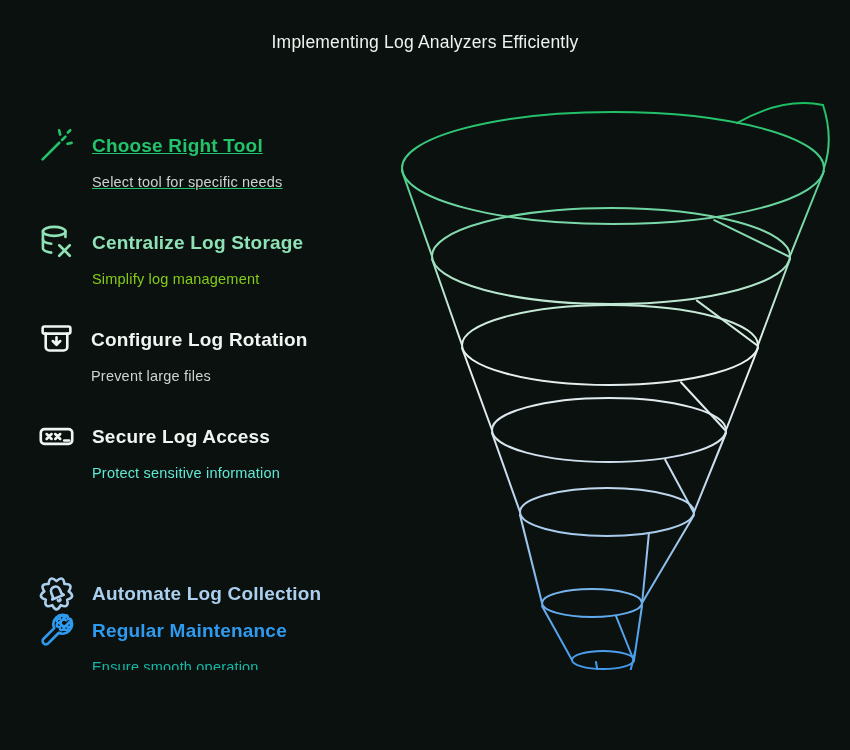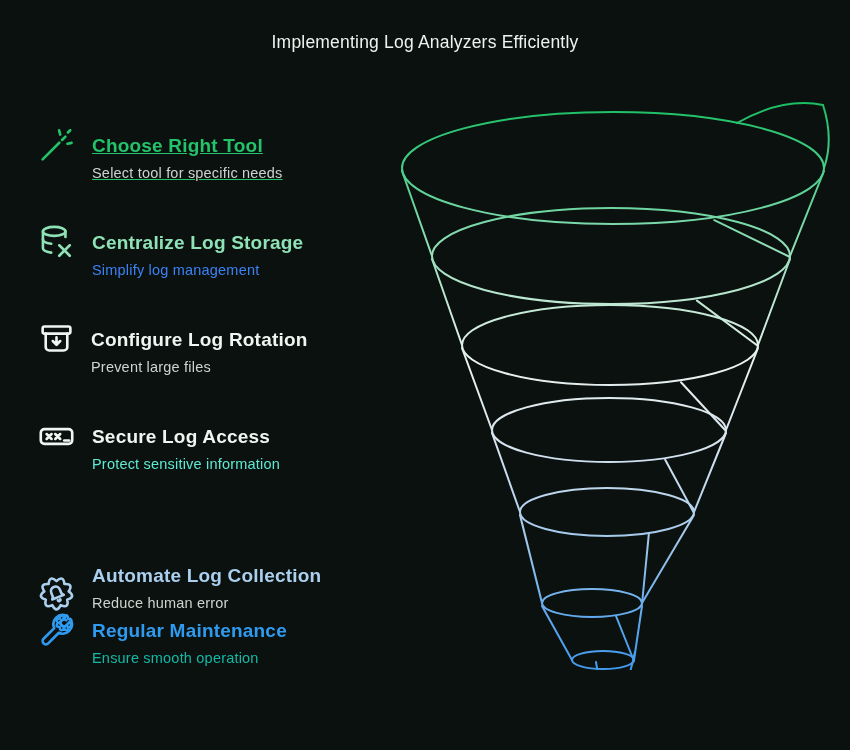--- a/index.html
+++ b/index.html
@@ -23,21 +23,21 @@
   .icon{
     width:37px;height:37px;flex:none;display:flex;
     align-items:center;justify-content:center;
   }
   .icon svg{width:100%;height:100%;display:block;}
   .texts{display:flex;flex-direction:column;}
   .step-title{
     font-size:19px;font-weight:700;line-height:37px;letter-spacing:.2px;
   }
   .step-sub{
-    font-size:14.5px;line-height:18px;letter-spacing:.2px;
+    font-size:14.5px;line-height:18px;margin-top:9px;letter-spacing:.2px;
   }
   #funnel{
     position:absolute;left:385px;top:95px;width:450px;height:620px;
   }
   #funnel path{fill:none;stroke:url(#fg);stroke-width:2;stroke-linecap:round;}
   .logo{
     position:absolute;left:646px;top:699px;height:36px;
     display:flex;align-items:flex-end;gap:8px;
   }
   .logo-icon{width:35px;height:31px;display:block;}
@@ -74,21 +74,21 @@
           <svg viewBox="0 0 24 24" fill="none" stroke="currentColor" stroke-width="1.7" stroke-linecap="round" stroke-linejoin="round">
             <ellipse cx="10.5" cy="4.8" rx="7.3" ry="2.9"></ellipse>
             <path d="M3.2 4.8 V10 c0 1.3 2.2 2.4 5.4 2.8"></path>
             <path d="M3.2 10 v5.8 c0 1.3 2.2 2.4 5.4 2.8"></path>
             <path d="M17.8 4.8 v3.6"></path>
             <path d="M13.8 13.8 L20.6 20.6 M20.6 13.8 L13.8 20.6"></path>
           </svg>
         </span>
     <div class="texts">
       <div class="step-title">Centralize Log Storage</div>
-      <div class="step-sub" style="color: #3b82f6;">Simplify log management</div>
+      <div class="step-sub" style="color: #84cc16;">Simplify log management</div>
     </div>
   </div>
 
   <div class="step" style="color: rgb(240, 245, 242); gap: 16px;">
     <span class="icon">
           <svg viewBox="0 0 24 24" fill="none" stroke="currentColor" stroke-width="1.7" stroke-linecap="round" stroke-linejoin="round">
             <rect x="3" y="3.6" width="18" height="4.6" rx="1.2"></rect>
             <path d="M5 8.2 v8.6 c0 1.3 1 2.3 2.3 2.3 h9.4 c1.3 0 2.3-1 2.3-2.3 V8.2"></path>
             <path d="M12 10.6 v4.6 M9.6 13 l2.4 2.4 2.4-2.4"></path>
           </svg>
@@ -119,21 +119,20 @@
           <svg viewBox="0 0 24 24" fill="none" stroke="currentColor" stroke-width="1.7" stroke-linecap="round" stroke-linejoin="round">
             <path d="M12.00 4.00Q16.45 -0.22 17.14 5.87Q23.26 5.50 19.88 10.61Q24.80 14.26 18.93 16.00Q20.36 21.96 14.74 19.52Q12.00 25.00 9.26 19.52Q3.64 21.96 5.07 16.00Q-0.80 14.26 4.12 10.61Q0.74 5.50 6.86 5.87Q7.55 -0.22 12.00 4.00Z"></path>
             <g transform="rotate(-22 12 12)">
               <path d="M12 7.4 c-1.85 0-3 1.35-3 3.2 v2.6 l-1.05 1.4 h8.1 L15 13.2 v-2.6 c0-1.85-1.15-3.2-3-3.2 z"></path>
               <path d="M11.15 16.4 a.85.85 0 0 0 1.7 0"></path>
             </g>
           </svg>
         </span>
     <div class="texts">
       <div class="step-title">Automate Log Collection</div>
-      <div class="step-sub" style="color: rgb(205, 212, 208);">Reduce human error</div>
     </div>
   </div>
 
   <div class="step" style="color: rgb(47, 155, 240);">
     <span class="icon">
           <svg viewBox="0 0 24 24" fill="none" stroke="currentColor" stroke-width="1.7" stroke-linecap="round" stroke-linejoin="round">
             <path d="M16.80 3.20Q19.40 0.72 19.49 4.31Q23.08 4.40 20.60 7.00Q23.08 9.60 19.49 9.69Q19.40 13.28 16.80 10.80Q14.20 13.28 14.11 9.69Q10.52 9.60 13.00 7.00Q10.52 4.40 14.11 4.31Q14.20 0.72 16.80 3.20Z"></path>
             <path d="M18.4 5.4 a2.3 2.3 0 1 0 .1 3.2"></path>
             <path d="M14.7 6.3a1 1 0 0 0 0 1.4l1.6 1.6a1 1 0 0 0 1.4 0l3.77-3.77a6 6 0 0 1-7.94 7.94l-6.91 6.91a2.12 2.12 0 0 1-3-3l6.91-6.91a6 6 0 0 1 7.94-7.94l-3.76 3.76z"></path>
           </svg>

